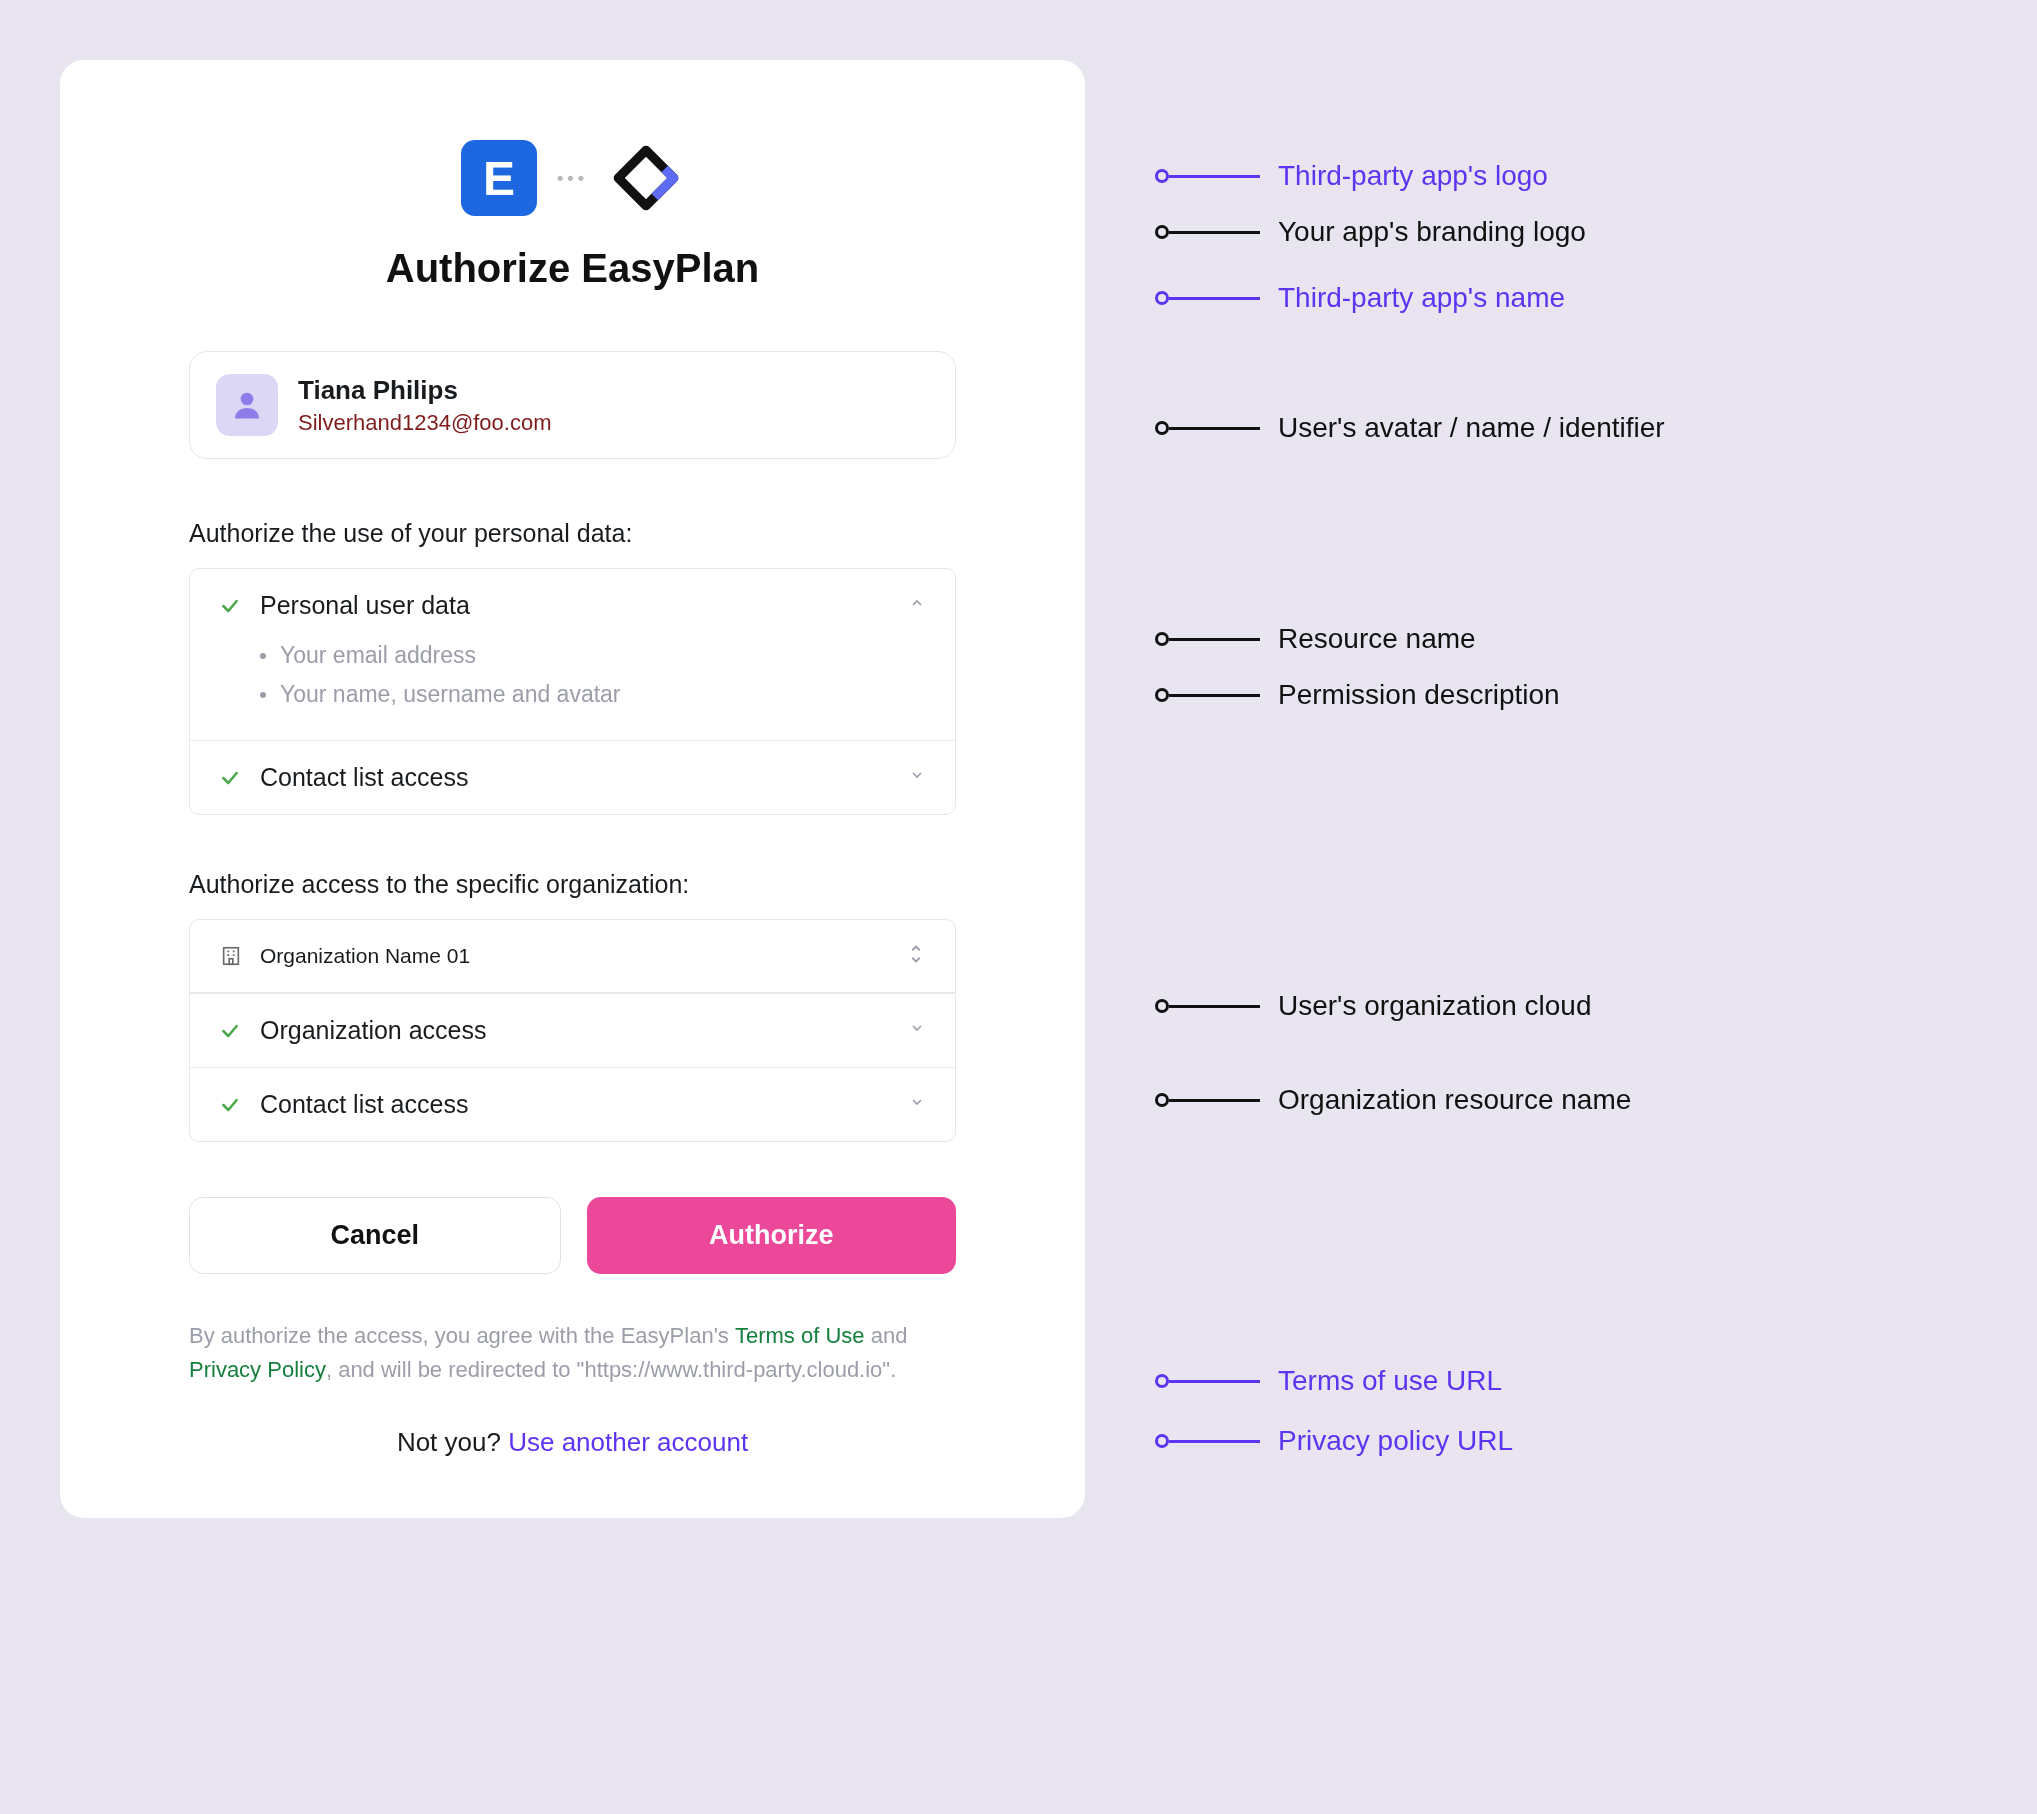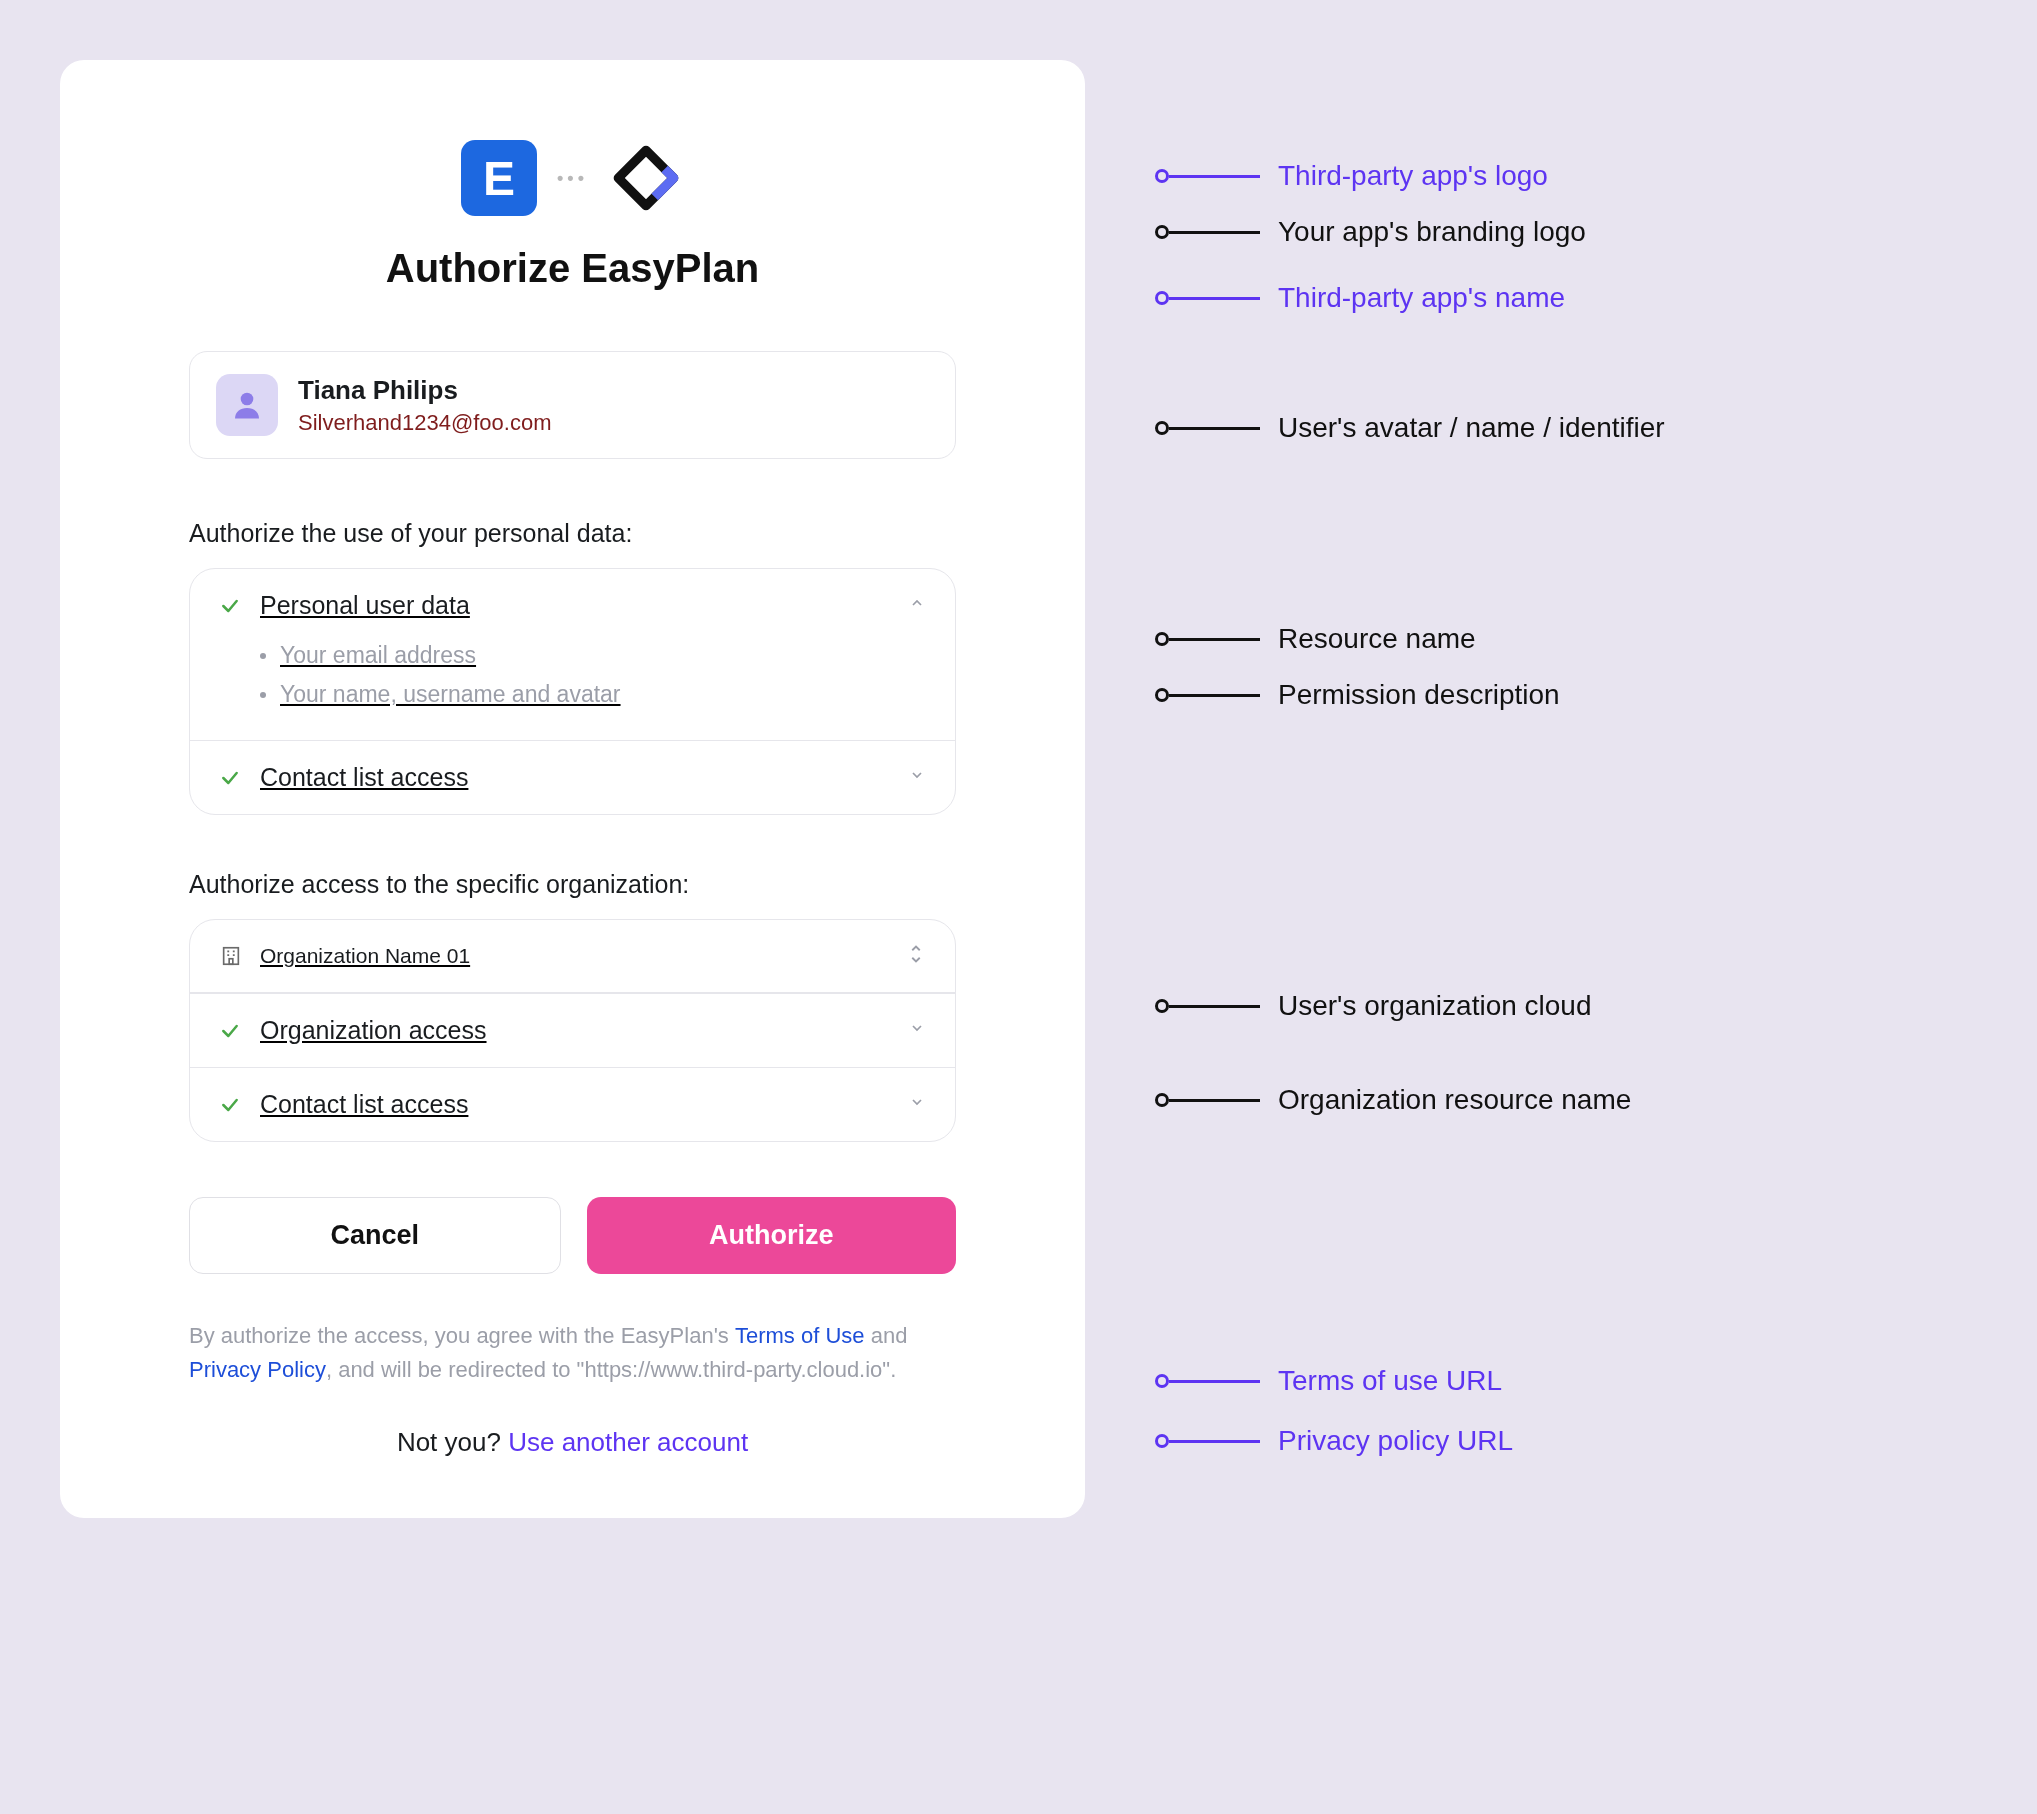--- a/index.html
+++ b/index.html
@@ -58,24 +58,23 @@
       border-radius: 14px;
       display: flex; align-items: center; justify-content: center;
     }
     .user-name { font-size: 26px; font-weight: 600; color: #191c1f; margin-bottom: 4px;}
     .user-email { font-size: 22px; color: #7f1d1d; }
     .section-label {
       font-size: 25px; color: #191c1f; font-weight: 500; margin-bottom: 20px;
     }
     .perm-group {
       border: 1px solid #e6e6eb;
-      border-radius: 26px;
+      border-radius: 10px;
       margin-bottom: 55px;
       overflow: hidden;
-      text-decoration: underline;
     }
     .perm-item {
       padding: 22px 30px;
       border-top: 1px solid #e6e6eb;
     }
     .perm-item:first-child { border-top: none; }
     .perm-header {
       display: flex; align-items: center; gap: 18px;
     }
     .check-icon {
@@ -115,21 +114,21 @@
     .btn-cancel {
       background: #fff; border: 1.5px solid #e0e0e5; color: #111;
     }
     .btn-primary {
       background: #ec4899; color: #fff;
     }
     .footer-text {
       font-size: 22px; color: #9b9ea8; line-height: 1.55;
       margin-bottom: 40px;
     }
-    .footer-text .link { color: #1d4ed8; font-weight: 500; }
+    .footer-text .link { color: #15803d; font-weight: 500; }
     .switch-row {
       text-align: center; font-size: 26px; color: #191c1f;
     }
     .switch-row .link { color: #5d34f2; font-weight: 500; }
 
     .annotations {
       padding-top: 100px;
       font-size: 28px;
       color: #111;
       flex: 1;

